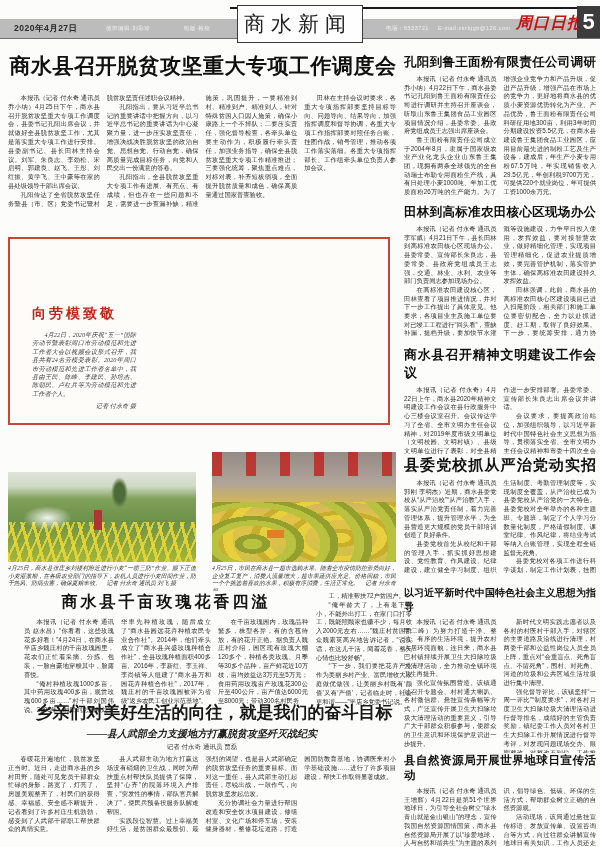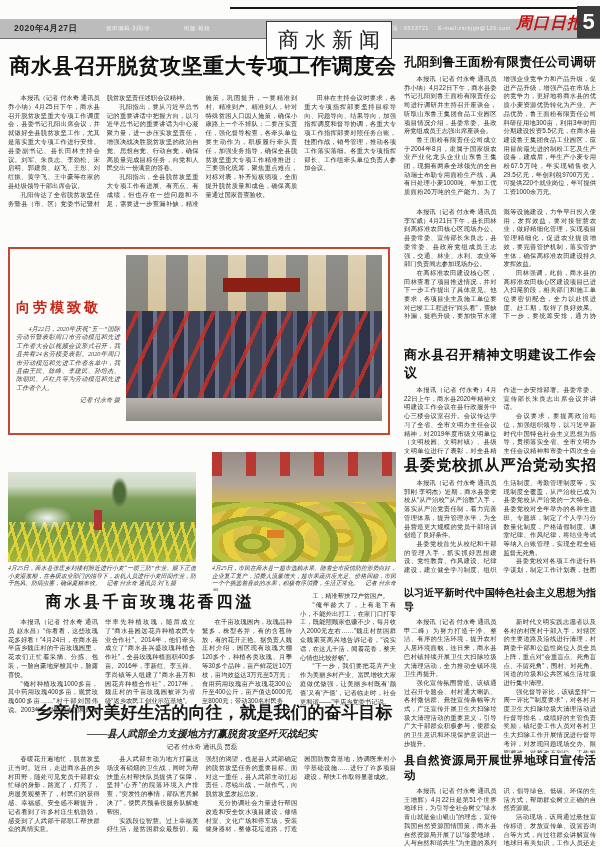--- a/index.html
+++ b/index.html
@@ -4,33 +4,33 @@
 <style>
   html,body{margin:0;padding:0;}
   body{width:600px;height:847px;background:#f4f4f2;font-family:"Liberation Sans","DejaVu Sans",sans-serif;}
   .page{position:relative;width:600px;height:847px;background:#fcfcfa;overflow:hidden;color:#222;}
   
   .topline{position:absolute;left:230px;top:7px;width:370px;height:2px;background:#1a1a1a;}
   .graybar{position:absolute;left:0;top:19px;width:600px;height:19px;background:#bcbcbc;border-bottom:1px solid #6f6f6f;}
   .date{position:absolute;left:14px;top:23px;font-size:8.5px;font-weight:bold;color:#2a2a2a;letter-spacing:.5px;}
   .hmeta{position:absolute;top:25px;font-size:5.5px;color:#f2f2f2;letter-spacing:.5px;}
   .m1{left:106px;} .m2{left:184px;} .m3{left:386px;} .m4{left:438px;}
-  .secbox{position:absolute;left:237px;top:21px;width:124px;height:36px;background:#fefefe;border:1px solid #3a3a3a;display:flex;align-items:center;justify-content:center;margin-left:29px;}
+  .secbox{position:absolute;left:237px;top:5px;width:124px;height:36px;background:#fefefe;border:1px solid #3a3a3a;display:flex;align-items:center;justify-content:flex-start;}
   .secbox span{font-family:"Liberation Serif","DejaVu Serif",serif;font-size:21px;color:#222;letter-spacing:6px;padding-left:6px;}
   .masthead{position:absolute;left:516px;top:13px;font-family:"Liberation Serif","DejaVu Serif",serif;font-style:italic;font-weight:bold;font-size:16px;color:#c61111;letter-spacing:1px;}
   .pagenum{position:absolute;left:577px;top:6px;width:23px;height:32px;background:#3c3c3c;color:#fff;font-size:22px;font-weight:bold;display:flex;align-items:center;justify-content:center;}
   
   .jtitle{font-weight:bold;color:#111;white-space:nowrap;text-align:center;}
   .body-cols{font-size:6.3px;line-height:8.8px;text-align:justify;color:#2d2d2d;overflow:hidden;}
   .body-cols p{margin:0;text-indent:2em;}
   
   .lead-title{position:absolute;left:8px;top:52px;width:390px;font-size:21px;font-weight:bold;color:#101010;letter-spacing:.5px;white-space:nowrap;}
   .lead-body{position:absolute;left:8px;top:94px;width:388px;height:150px;column-count:4;column-gap:7px;}
   
-  .redbox{position:absolute;left:8px;top:247px;width:382px;height:188px;border:2px solid #c64736;background:#fdfcf9;display:flex;padding:6px;box-sizing:border-box;}
+  .redbox{position:absolute;left:8px;top:237px;width:382px;height:188px;border:2px solid #c64736;background:#fdfcf9;display:flex;padding:22px;box-sizing:border-box;flex-direction:column;}
   .redbox .txt{width:104px;padding-right:6px;}
   .model-title{margin-top:44px;font-size:14px;font-weight:bold;color:#c22418;letter-spacing:3px;font-family:"Liberation Serif","DejaVu Serif",serif;}
   .model-body{margin-top:8px;font-size:6.2px;line-height:8.4px;font-style:italic;font-family:"Liberation Serif","DejaVu Serif",serif;color:#3c3c3c;text-align:justify;}
   .model-body p{margin:0;text-indent:2em;}
   .model-credit{margin-top:4px;font-size:6.2px;font-style:italic;font-family:"Liberation Serif","DejaVu Serif",serif;color:#3c3c3c;text-align:right;}
   .photo{position:relative;overflow:hidden;}
   .ph-group{flex:1;height:166px;background:linear-gradient(#d8c9a6 0%,#c9b488 38%,#bfa87c 55%,#a9a29a 100%);}
   .ph-group .win{position:absolute;left:0;top:0;width:100%;height:42%;background:repeating-linear-gradient(90deg,rgba(70,85,110,.5) 0 22px,rgba(240,235,220,.25) 22px 40px);}
   .ph-group .banner{position:absolute;left:38%;top:14%;width:30%;height:8%;background:#8c1f14;}
   .ph-group .crowd{position:absolute;left:0;top:34%;width:100%;height:52%;background:repeating-linear-gradient(90deg,#3c4156 0 12px,#59607a 12px 16px,#2e3246 16px 27px,#6b7188 27px 31px);}
@@ -42,21 +42,21 @@
   .ph-field .mist{position:absolute;left:8%;top:38%;width:26%;height:26%;background:radial-gradient(closest-side,rgba(250,250,250,.95),rgba(250,250,250,0));}
   .ph-field .tree{position:absolute;left:55%;top:6%;width:9%;height:34%;background:radial-gradient(closest-side,#4d6b38 60%,transparent);}
   .ph-field .farmer{position:absolute;left:46%;top:42%;width:4%;height:22%;background:#b03434;}
   .ph-fruit{position:absolute;left:212px;top:452px;width:184px;height:110px;background:linear-gradient(#958b85 0%,#b0a49a 28%,#c8b06a 40%,#e2c348 60%,#cfc04a 100%);}
   .ph-fruit .lanterns{position:absolute;left:0;top:0;width:100%;height:22%;background:repeating-linear-gradient(90deg,rgba(190,40,35,.85) 0 10px,transparent 10px 34px);}
   .ph-fruit .mango{position:absolute;left:0;bottom:0;width:100%;height:55%;background:repeating-radial-gradient(ellipse 26px 14px at 22% 70%,#b9c23f 0 10px,#93a02e 10px 18px,transparent 18px 34px),repeating-radial-gradient(ellipse 30px 15px at 70% 60%,#e8cf3e 0 10px,#c9ad2c 10px 18px,transparent 18px 36px);}
   .ph-fruit .tag{position:absolute;left:30%;bottom:22%;width:9%;height:7%;background:#e07f28;}
   .caption{position:absolute;top:565px;font-size:5.8px;line-height:7.6px;text-align:justify;color:#333;font-style:italic;font-family:"Liberation Serif","DejaVu Serif",serif;height:26px;overflow:hidden;}
   .cap-l{left:8px;width:188px;} .cap-r{left:212px;width:184px;}
   
-  .rose{position:absolute;left:8px;top:592px;width:388px;height:144px;display:flex;}
+  .rose{position:absolute;left:24px;top:592px;width:388px;height:144px;display:flex;}
   .rose .main{width:284px;}
   .rose-title{font-size:16px;font-weight:bold;color:#141414;letter-spacing:3px;text-align:center;white-space:nowrap;}
   .rose-cols{margin-top:5px;height:118px;column-count:3;column-gap:7px;}
   .rose .side{width:96px;margin-left:8px;height:142px;font-size:6.3px;line-height:8.8px;text-align:justify;color:#2d2d2d;overflow:hidden;}
   .rose .side p{margin:0;text-indent:2em;}
   
   .feat-title{position:absolute;left:20px;top:701px;width:388px;text-align:center;font-family:"Liberation Serif","DejaVu Serif",serif;font-size:17px;font-weight:bold;color:#181818;white-space:nowrap;}
   .feat-sub{position:absolute;left:8px;top:727px;width:388px;text-align:center;font-family:"Liberation Serif","DejaVu Serif",serif;font-style:italic;font-weight:bold;font-size:10px;color:#222;}
   .feat-byline{position:absolute;left:8px;top:743px;width:388px;text-align:center;font-size:6.5px;color:#333;}
   .feat-body{position:absolute;left:8px;top:755px;width:388px;height:92px;column-count:4;column-gap:7px;}
@@ -153,20 +153,21 @@
 
   <div class="rightcol">
     <div class="r-art" style="height:150px">
       <div class="r-title" style="font-size:12.5px">孔阳到鲁王面粉有限责任公司调研</div>
       <div class="r-body" style="height:126px">
           <p>本报讯（记者 付永奇 通讯员 乔小纳）4月22日下午，商水县委书记孔阳到鲁王面粉有限责任公司进行调研并主持召开座谈会，听取山东鲁王集团食品工业园区项目情况介绍，县委常委、县政府党组成员王志强出席座谈会。</p>
           <p>鲁王面粉有限责任公司成立于2004年8月，隶属于国家级农业产业化龙头企业山东鲁王集团，现拥有两条全球领先的全自动瑞士布勒专用面粉生产线，具有日处理小麦1000吨、年加工优质面粉26万吨的生产能力。为了增强企业竞争力和产品升级，促进产品升级，增强产品在市场上的竞争力，更好地将商水县的优质小麦资源优势转化为产业、产品优势，鲁王面粉有限责任公司科研征用地300亩，利用3年时间分期建设投资5.5亿元，在商水县建设鲁王集团食品工业园区，应用目前最先进的制粉工艺及生产设备，建成后，年生产小麦专用粉67.5万吨，年实现销售收入29.5亿元，年创利税9700万元，可提供220个就业岗位，年可提供工资1000余万元。</p>
         </div>
     </div>
     <div class="r-art" style="height:142px">
+      <div class="r-title" style="font-size:12.5px">田林到高标准农田核心区现场办公</div>
       <div class="r-body" style="height:118px">
           <p>本报讯（记者 付永奇 通讯员 李军威）4月21日下午，县长田林到高标准农田核心区现场办公。县委常委、宣传部长朱良志，县委常委、县政府党组成员王志强，交通、林业、水利、农业等部门负责同志参加现场办公。</p>
           <p>在高标准农田建设核心区，田林查看了项目推进情况，并对下一步工作提出了具体意见。他要求，各项目业主及施工单位要对已竣工工程进行“回头看”，查缺补漏，提档升级，要加快节水灌溉等设施建设，力争早日投入使用，发挥效益，要对接智慧农业，做好精细化管理，实现项目管理精细化，促进农业提质增效，要完善管护机制，落实管护主体，确保高标准农田建设持久发挥效益。</p>
           <p>田林强调，此前，商水县的高标准农田核心区建设项目已进入扫尾阶段，相关部门和施工单位要密切配合，全力以赴抓进度、赶工期，取得了良好效果。下一步，要统筹安排，通力协作，坚决高质量完成剩余的工程任务，展示商水的良好形象。</p>
         </div>
     </div>
     <div class="r-art" style="height:110px">
       <div class="r-title" style="font-size:13px">商水县召开精神文明建设工作会议</div>
       <div class="r-body" style="height:86px">
           <p>本报讯（记者 付永奇）4月22日上午，商水县2020年精神文明建设工作会议在县行政服务中心三楼会议室召开。会议传达学习了全省、全市文明办主任会议精神，对2019年度市级文明单位（文明校园、文明村镇）、县级文明单位进行了表彰，对全县精神文明建设和“文明商水”创建工作作进一步安排部署。县委常委、宣传部长朱良志出席会议并讲话。</p>

